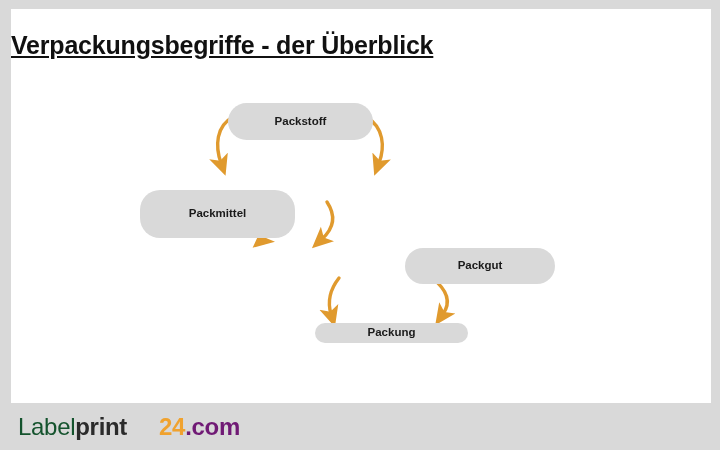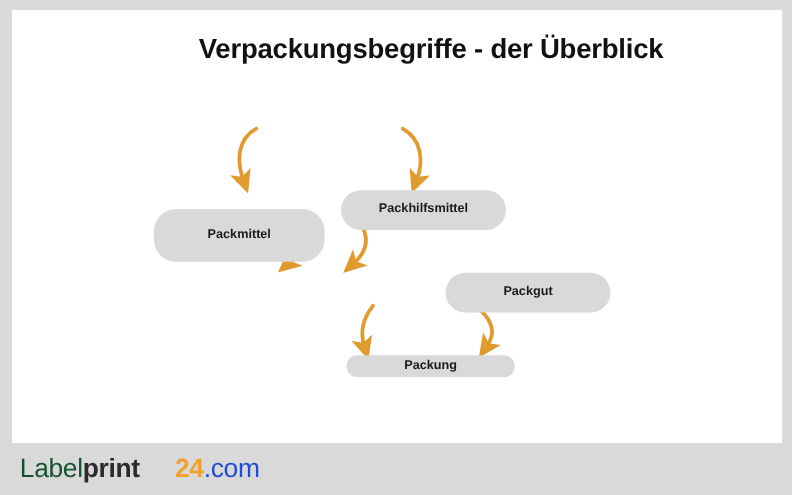--- a/index.html
+++ b/index.html
@@ -30,26 +30,27 @@
     width: 700px;
     height: 394px;
     background: #ffffff;
   }
 
   #title {
     position: absolute;
     left: 0;
     top: 22px;
     width: 592px;
-    text-align: right;
+    text-align: left;
     font-size: 25px;
     font-weight: bold;
     color: #111111;
     letter-spacing: -0.2px;
     white-space: nowrap;
+    text-decoration: underline;
   }
 
   
   #diagram {
     position: absolute;
     left: 0;
     top: 0;
     width: 720px;
     height: 450px;
     pointer-events: none;
@@ -92,21 +93,21 @@
     position: absolute;
     left: 18px;
     top: 10px;
     font-size: 24px;
     letter-spacing: -0.3px;
     white-space: nowrap;
   }
   .logo-label { color: #14532d; font-weight: 300; }
   .logo-print { color: #2b2b2b; font-weight: bold; }
   .logo-24    { color: #f0a22e; font-weight: bold; margin-left: 32px; }
-  .logo-com   { color: #1d4ed8; font-weight: 400; }
+  .logo-com   { color: #701a75; font-weight: 700; }
 </style>
 </head>
 <body>
 
 <div id="slide">
 
   <div id="canvas">
     <div id="title">Verpackungsbegriffe - der Überblick</div>
   </div>
 
@@ -125,28 +126,28 @@
 
       <path d="M 268,202 C 280,216 276,228 263,239" fill="none" stroke="#e09a2e" stroke-width="3.4" stroke-linecap="round" marker-end="url(#ah)"></path>
 
       <path d="M 327,202 C 337,217 333,229 322,239" fill="none" stroke="#e09a2e" stroke-width="3.4" stroke-linecap="round" marker-end="url(#ah)"></path>
 
       <path d="M 339,278 C 328,292 328,304 331,314" fill="none" stroke="#e09a2e" stroke-width="3.4" stroke-linecap="round" marker-end="url(#ah)"></path>
 
       <path d="M 432,278 C 450,292 450,304 443,314" fill="none" stroke="#e09a2e" stroke-width="3.4" stroke-linecap="round" marker-end="url(#ah)"></path>
     </svg>
 
+    <div class="node" style="left:228px; top:103px; width:145px; height:37px;">
+      <span class="node-label">Packstoff</span>
+    </div>
 
     <div class="node" style="left:140px; top:190px; width:155px; height:48px;">
       <span class="node-label">Packmittel</span>
     </div>
 
-    <div class="node" style="left:310px; top:173px; width:150px; height:36px;">
-      <span class="node-label">Packhilfsmittel</span>
-    </div>
 
 
     <div class="node" style="left:405px; top:248px; width:150px; height:36px;">
       <span class="node-label">Packgut</span>
     </div>
 
     <div class="node" style="left:315px; top:323px; width:153px; height:20px;">
       <span class="node-label">Packung</span>
     </div>
 

